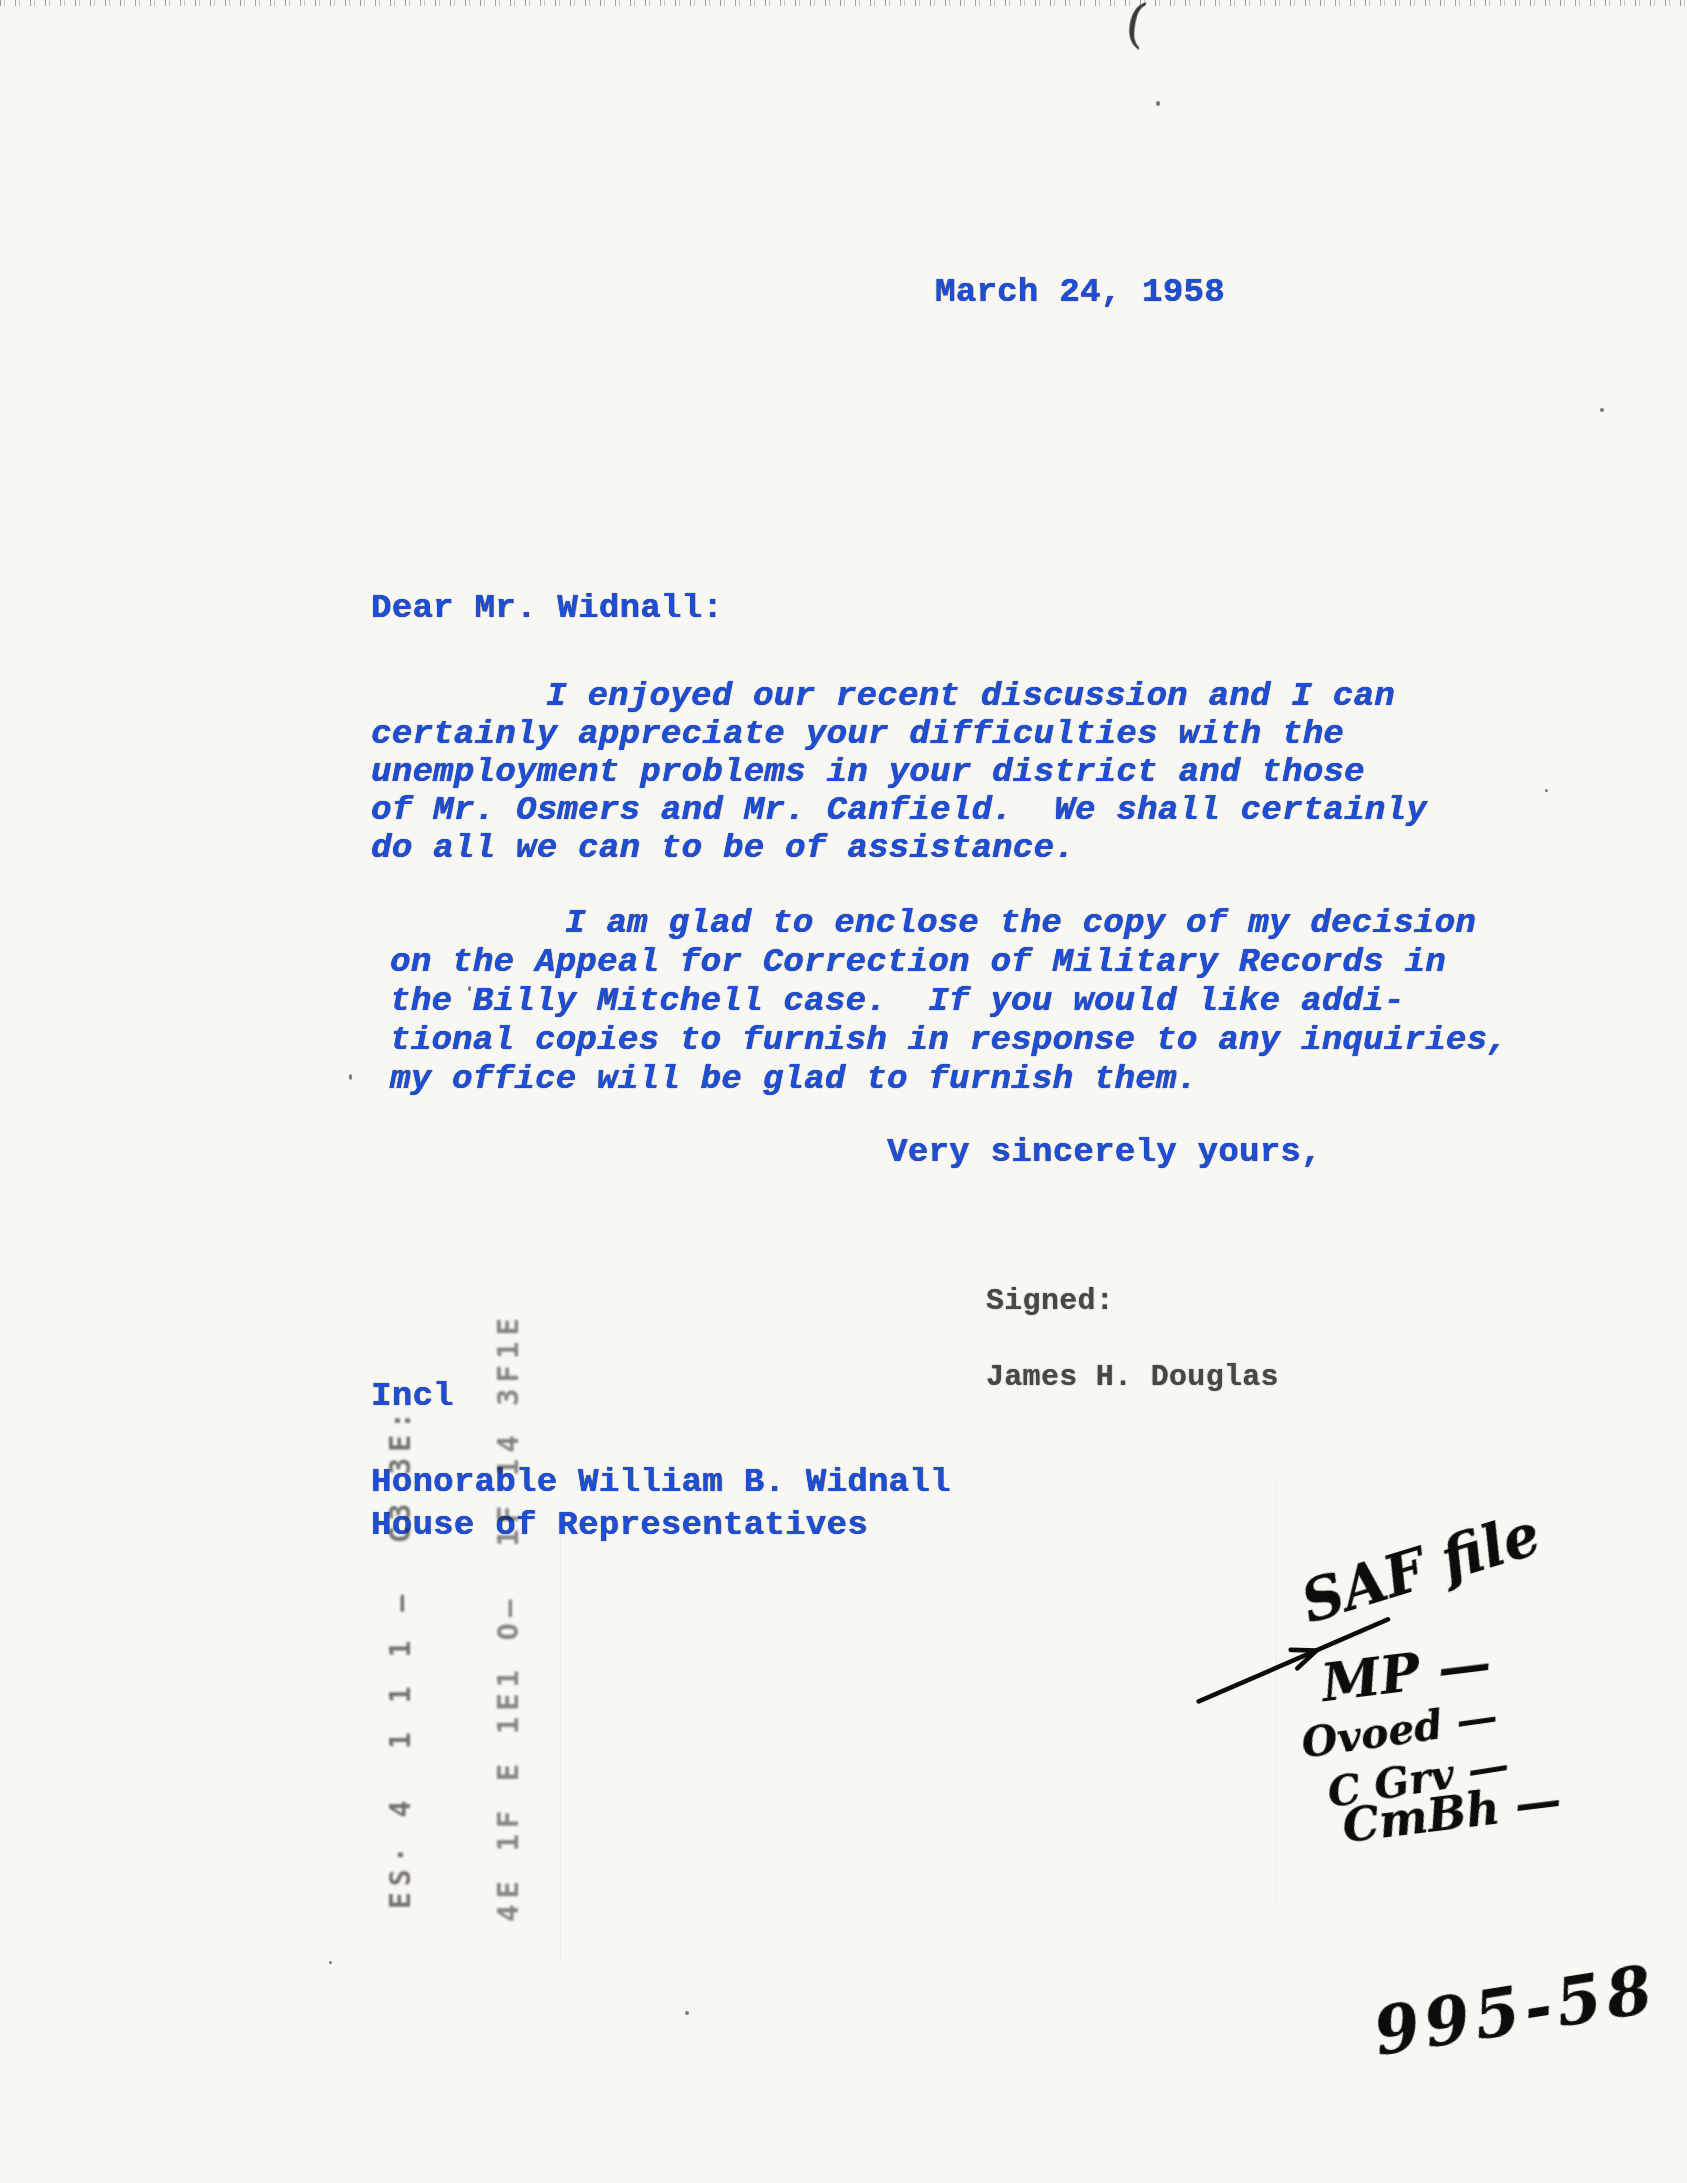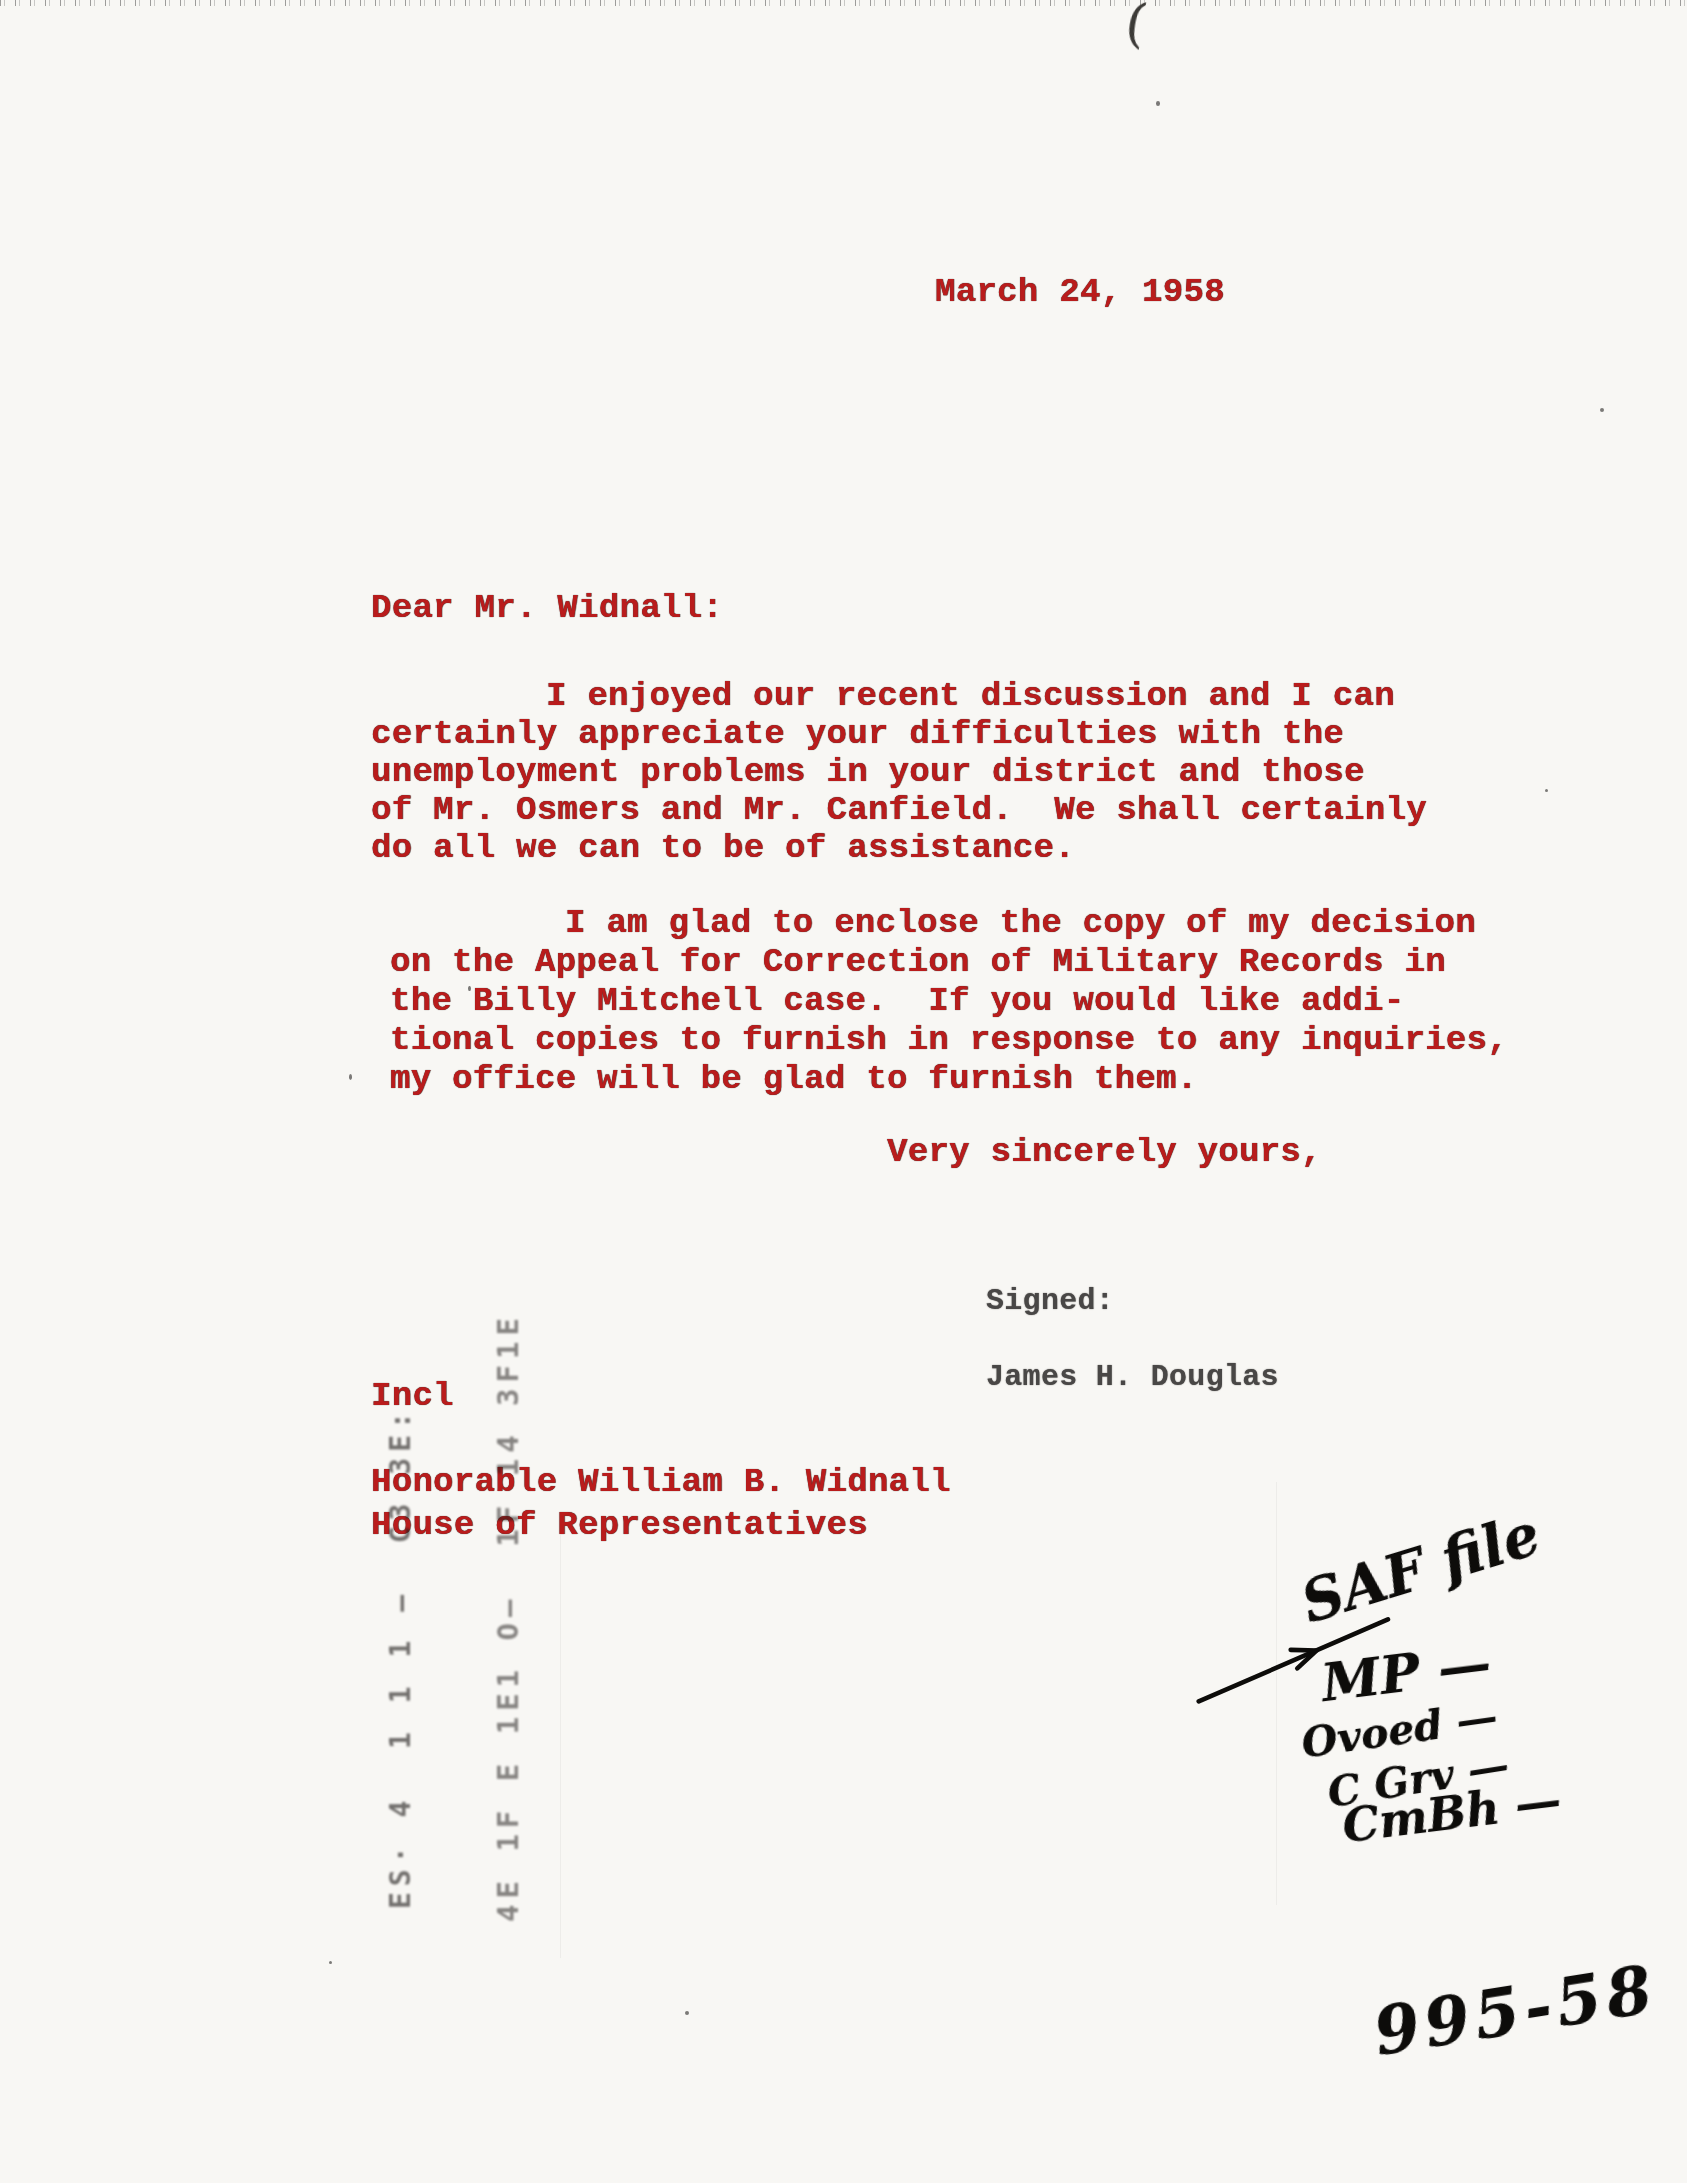--- a/index.html
+++ b/index.html
@@ -10,26 +10,26 @@
     overflow:hidden;
     font-family:"Liberation Mono", monospace;
   }
   
   .tw{
     position:absolute;
     font-family:"Liberation Mono", monospace;
     font-weight:700;
     font-size:34px;
     line-height:38px;
-    color:#b91c1c;
+    color:#1d4ed8;
     letter-spacing:0.3px;
     white-space:pre;
     text-shadow:0 0 0.9px rgba(25,22,18,.95), 0.7px 0.3px 0.3px rgba(25,22,18,.35);
   }
-  .para{ text-indent:175px; }
+  .para{ text-indent:175px;font-style:italic; }
   .para2{ line-height:39px; }
   .sig{
     font-size:30px;
     color:#232120;
     opacity:.82;
     filter:blur(0.6px);
     text-shadow:0 0 1.3px rgba(30,28,25,.8);
     text-align:right;
   }
   

